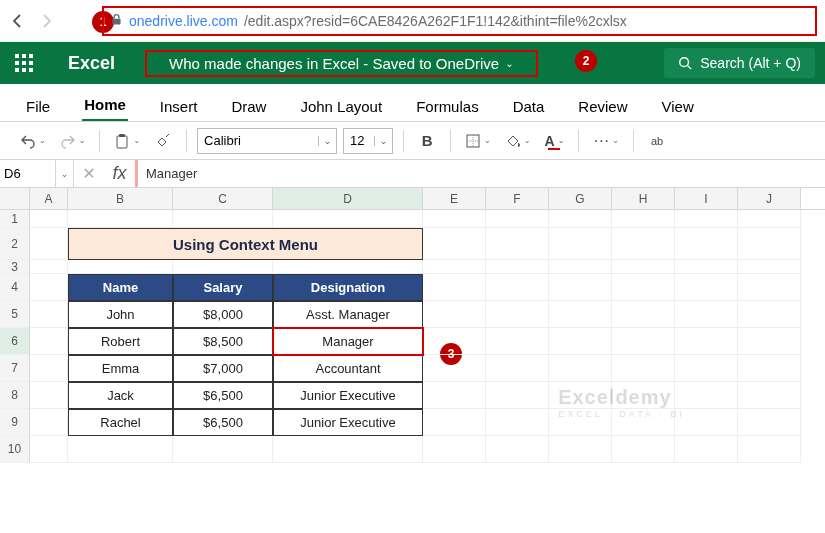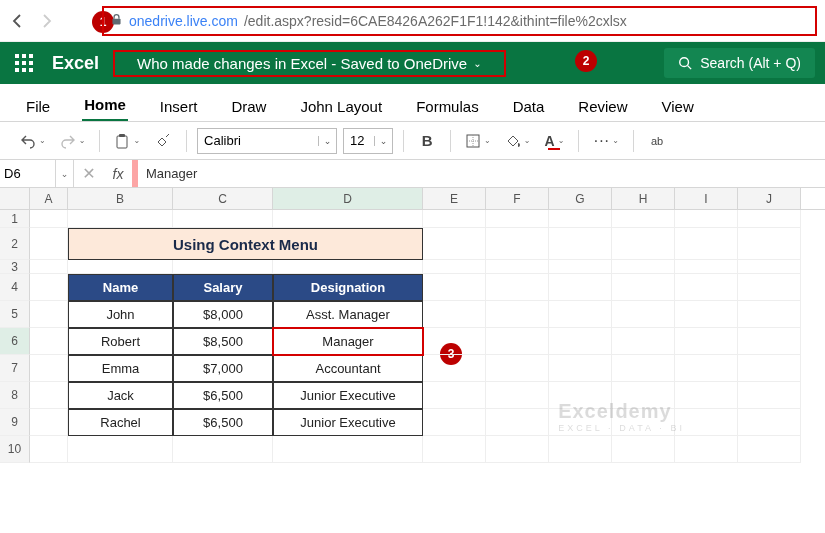--- a/index.html
+++ b/index.html
@@ -9,21 +9,21 @@
   .nav-arrow.disabled { color: #ccc; }
   .url-wrap { flex: 1; height: 30px; border: 2px solid #d40000; display:flex; align-items:center; padding:0 6px; gap:6px; position: relative;}
   .lock { color:#5f6a72; }
   .url-host { color:#3b82f6; font-size:14px; }
   .url-path { color:#6b6b6b; font-size:14px; }
   .badge { position:absolute; width:22px; height:22px; border-radius:50%; background:#bc0000; color:#fff; display:flex;align-items:center;justify-content:center; font-size:12px; font-weight:600;}
   .badge1 { top: 11px; left: 92px; }
   .badge2 { top: 50px; left: 575px; }
   .badge3 { top: 343px; left: 440px; }
 
-  .title-bar { height: 42px; background:#097541; display:flex; align-items:center; padding: 0 10px; gap:14px; color:#fff;}
+  .title-bar { height: 42px; background:#097541; display:flex; align-items:center; padding: 0 10px; gap:30px; color:#fff;}
   .app-launcher { width:28px; height:28px; display:flex; align-items:center; justify-content:center;}
   .grid-dots { display:grid; grid-template-columns:repeat(3,4px); grid-template-rows:repeat(3,4px); gap:3px;}
   .grid-dots span{ width:4px;height:4px;background:#fff;}
   .app-name { font-size:18px; font-weight:600; }
   .doc-title-box { border:2px solid #d40000; padding:3px 22px; display:flex; align-items:center; gap:6px; font-size:15px;}
   .title-spacer { flex:1; }
   .search-btn { background:#138651; height:30px; display:flex; align-items:center; padding:12px 14px; gap:8px; border-radius:3px; font-size:14px;}
 
   .ribbon-tabs { height:38px; display:flex; align-items:flex-end; gap:30px; padding:0 24px; border-bottom:1px solid #d6d6d6;}
   .ribbon-tab { font-size:15px; padding:6px 2px; cursor:pointer; }
@@ -36,41 +36,41 @@
   .font-box { height:26px; border:1px solid #bcbcbc; display:flex; align-items:center;}
   .font-box input { border:none; height:100%; padding:0 6px; font-size:13px; outline:none;}
   .font-box .dd { width:18px; display:flex;align-items:center;justify-content:center; border-left:1px solid #bcbcbc; font-size:9px; color:#555;}
   .color-bar-red { width:12px; height:2px; background:#d40000; position:absolute; bottom:4px; left:7px;}
   .tool-btn.rel { position:relative; }
 
   .fx-bar { height:28px; display:flex; align-items:center; border-bottom:1px solid #d6d6d6;}
   .name-box { width:56px; height:100%; border-right:1px solid #d6d6d6; display:flex; align-items:center; padding:0 4px; font-size:13px;}
   .name-dd { width:18px; display:flex;align-items:center;justify-content:center; font-size:9px; color:#666; border-right:1px solid #d6d6d6; height:100%;}
   .fx-cancel { width:30px;justify-content:center; color:#aaa; display:flex; align-items:center; height:100%;}
-  .fx-lbl { width:34px; display:flex;align-items:center;justify-content:center; font-style:italic; font-size:14px; color:#555; height:100%; border-right:6px solid #fca5a5;}
+  .fx-lbl { width:34px; display:flex;align-items:center;justify-content:center; font-style:italic; font-size:18px; color:#555; height:100%; border-right:3px solid #fca5a5;}
   .fx-input { flex:1; padding:0 8px; font-size:13px; color:#333;}
 
   .grid-area { position:relative; }
   .col-headers { display:flex; height:22px; border-bottom:1px solid #d6d6d6;}
   .corner { width:30px; border-right:1px solid #d6d6d6; background:#f4f4f4;}
   .col-h { border-right:1px solid #d6d6d6; background:#f4f4f4; font-size:12px; color:#555; display:flex; align-items:center; justify-content:center; }
   .col-h.sel { background:#dfeee6; }
   .wA{width:38px;} .wB{width:105px;} .wC{width:100px;} .wD{width:150px;} .wE{width:63px;} .wF{width:63px;} .wG{width:63px;} .wH{width:63px;} .wI{width:63px;} .wJ{width:63px;}
   .rows { }
   .row { display:flex; height:27px; }
   .row.r1 { height:18px; }
   .row.r3 { height:14px; }
   .row-h { width:30px; border-right:1px solid #d6d6d6; border-bottom:1px solid #eee; background:#f4f4f4; font-size:12px; color:#555; display:flex; align-items:center; justify-content:center;}
   .row-h.sel { background:#dfeee6; }
   .cell { border-right:1px solid #eee; border-bottom:1px solid #eee; font-size:13px; display:flex; align-items:center; justify-content:center; color:#222;}
   .merged-title { width:355px; background:#fde9da; border:1px solid #333; font-weight:700; color:#1a2a4a; font-size:15px; justify-content:center; }
   .thead { background:#2b4a86; color:#fff; font-weight:700; border:1px solid #333; }
   .tcell { border:1px solid #333; background:#fff; }
   .tcell.sel { outline:2px solid #d40000; outline-offset:-1px; position:relative; z-index:2;}
-  .watermark { position:absolute; right:140px; bottom:30px; opacity:0.17; font-size:20px; font-weight:700; color:#333; letter-spacing:1px; pointer-events:none;}
+  .watermark { position:absolute; right:140px; bottom:44px; opacity:0.17; font-size:20px; font-weight:700; color:#333; letter-spacing:1px; pointer-events:none;}
   .watermark small{display:block; font-size:9px; letter-spacing:3px; font-weight:400; text-align:center;}
 </style>
 </head>
 <body>
 
 <div class="badge badge1">1</div>
 <div class="badge badge2">2</div>
 <div class="badge badge3">3</div>
 
 <div class="browser-bar">

